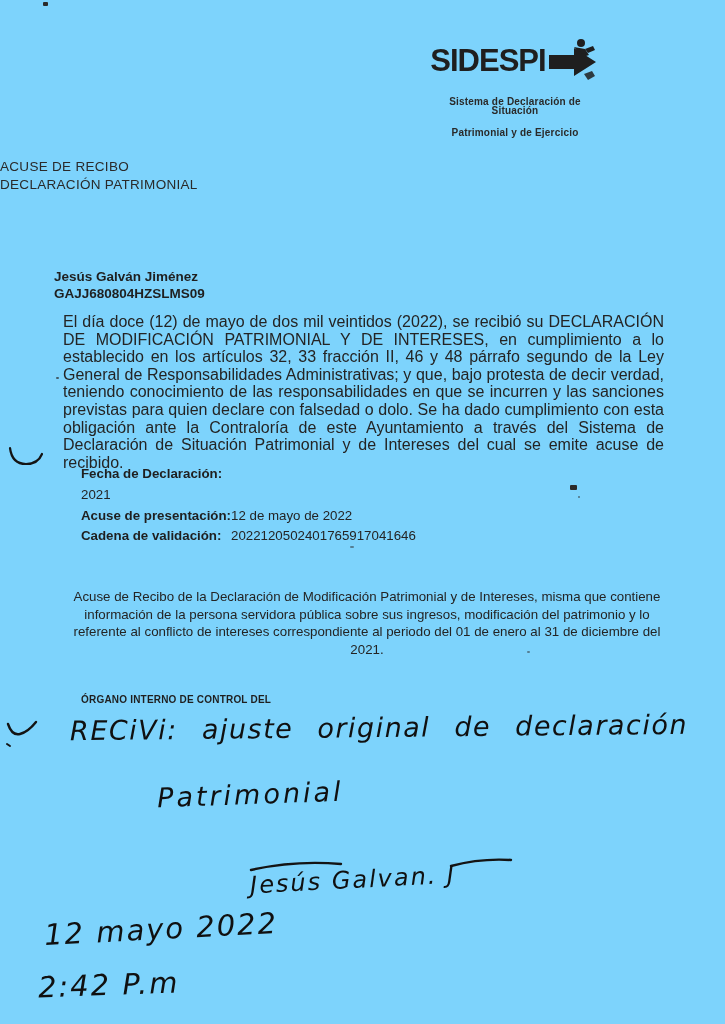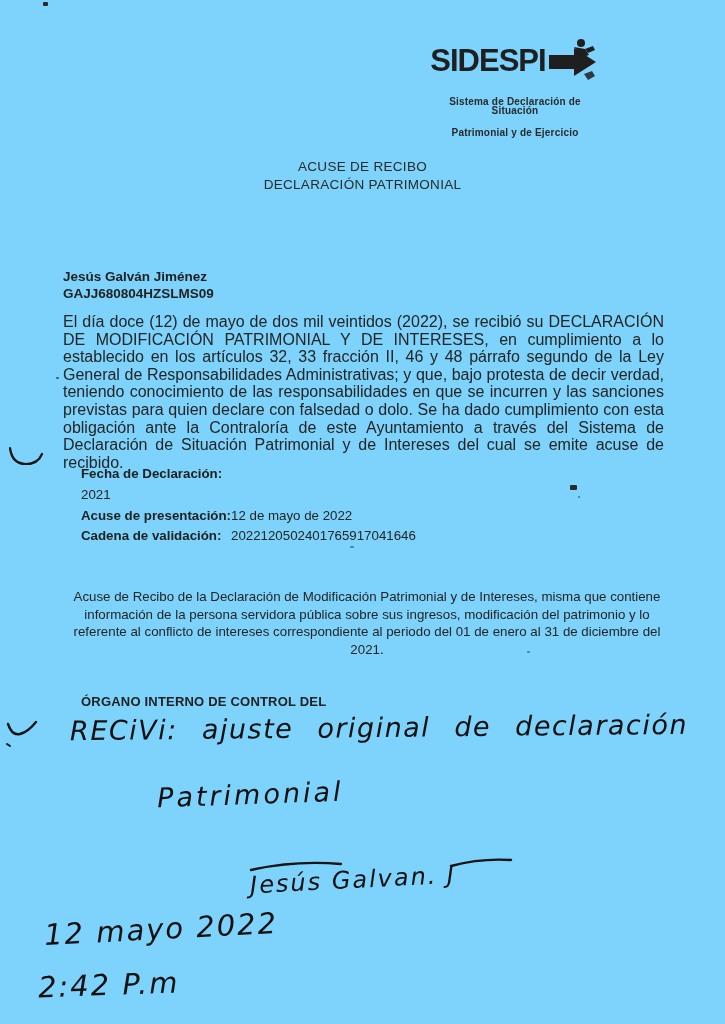--- a/index.html
+++ b/index.html
@@ -20,45 +20,45 @@
     font-family:"Liberation Sans", sans-serif;
   }
   .logo-icon{width:52px;height:46px;flex:0 0 auto;}
   .logo-subtitle{
     font-weight:bold;font-size:10px;line-height:9px;color:#2a2a2a;
     margin-top:13px;letter-spacing:0.2px;
   }
   
   .doc-title{
     position:absolute;left:0;top:158px;width:100%;
-    text-align:center;font-size:13.5px;line-height:17.5px;color:#2a2a2a;
+    font-size:13.5px;line-height:17.5px;color:#2a2a2a;
     letter-spacing:0.3px;
   }
   .declarant{
-    position:absolute;left:63px;top:268px;
+    position:absolute;left:54px;top:268px;
     font-weight:bold;font-size:13.5px;line-height:17px;color:#1f1f1f;
   }
   .para1{
     position:absolute;left:63px;top:313px;width:601px;
     font-size:16px;line-height:17.6px;text-align:justify;color:#242424;
   }
   .details{
     position:absolute;left:81px;top:464px;width:560px;
     font-size:13.3px;color:#242424;
   }
   .details-row{display:flex;line-height:20.8px;}
   .details-label{font-weight:bold;width:150px;flex:0 0 auto;color:#1f1f1f;}
   .details-value{flex:1;}
   .para2{
     position:absolute;left:63px;top:588px;width:608px;
     font-size:13.3px;line-height:17.6px;text-align:center;color:#242424;
   }
   .footer-heading{
     position:absolute;left:81px;top:694px;
-    font-weight:bold;font-size:13px;color:#1f1f1f;letter-spacing:0.2px;
+    font-weight:bold;font-size:10px;color:#1f1f1f;letter-spacing:0.2px;
   }
   
   .hand{
     position:absolute;
     font-family:"DejaVu Sans", sans-serif;
     font-style:italic;
     color:#101010;
     white-space:nowrap;
   }
   .hand-note1{left:70px;top:712px;font-size:27px;letter-spacing:1.5px;word-spacing:14px;transform:rotate(-0.6deg);}

